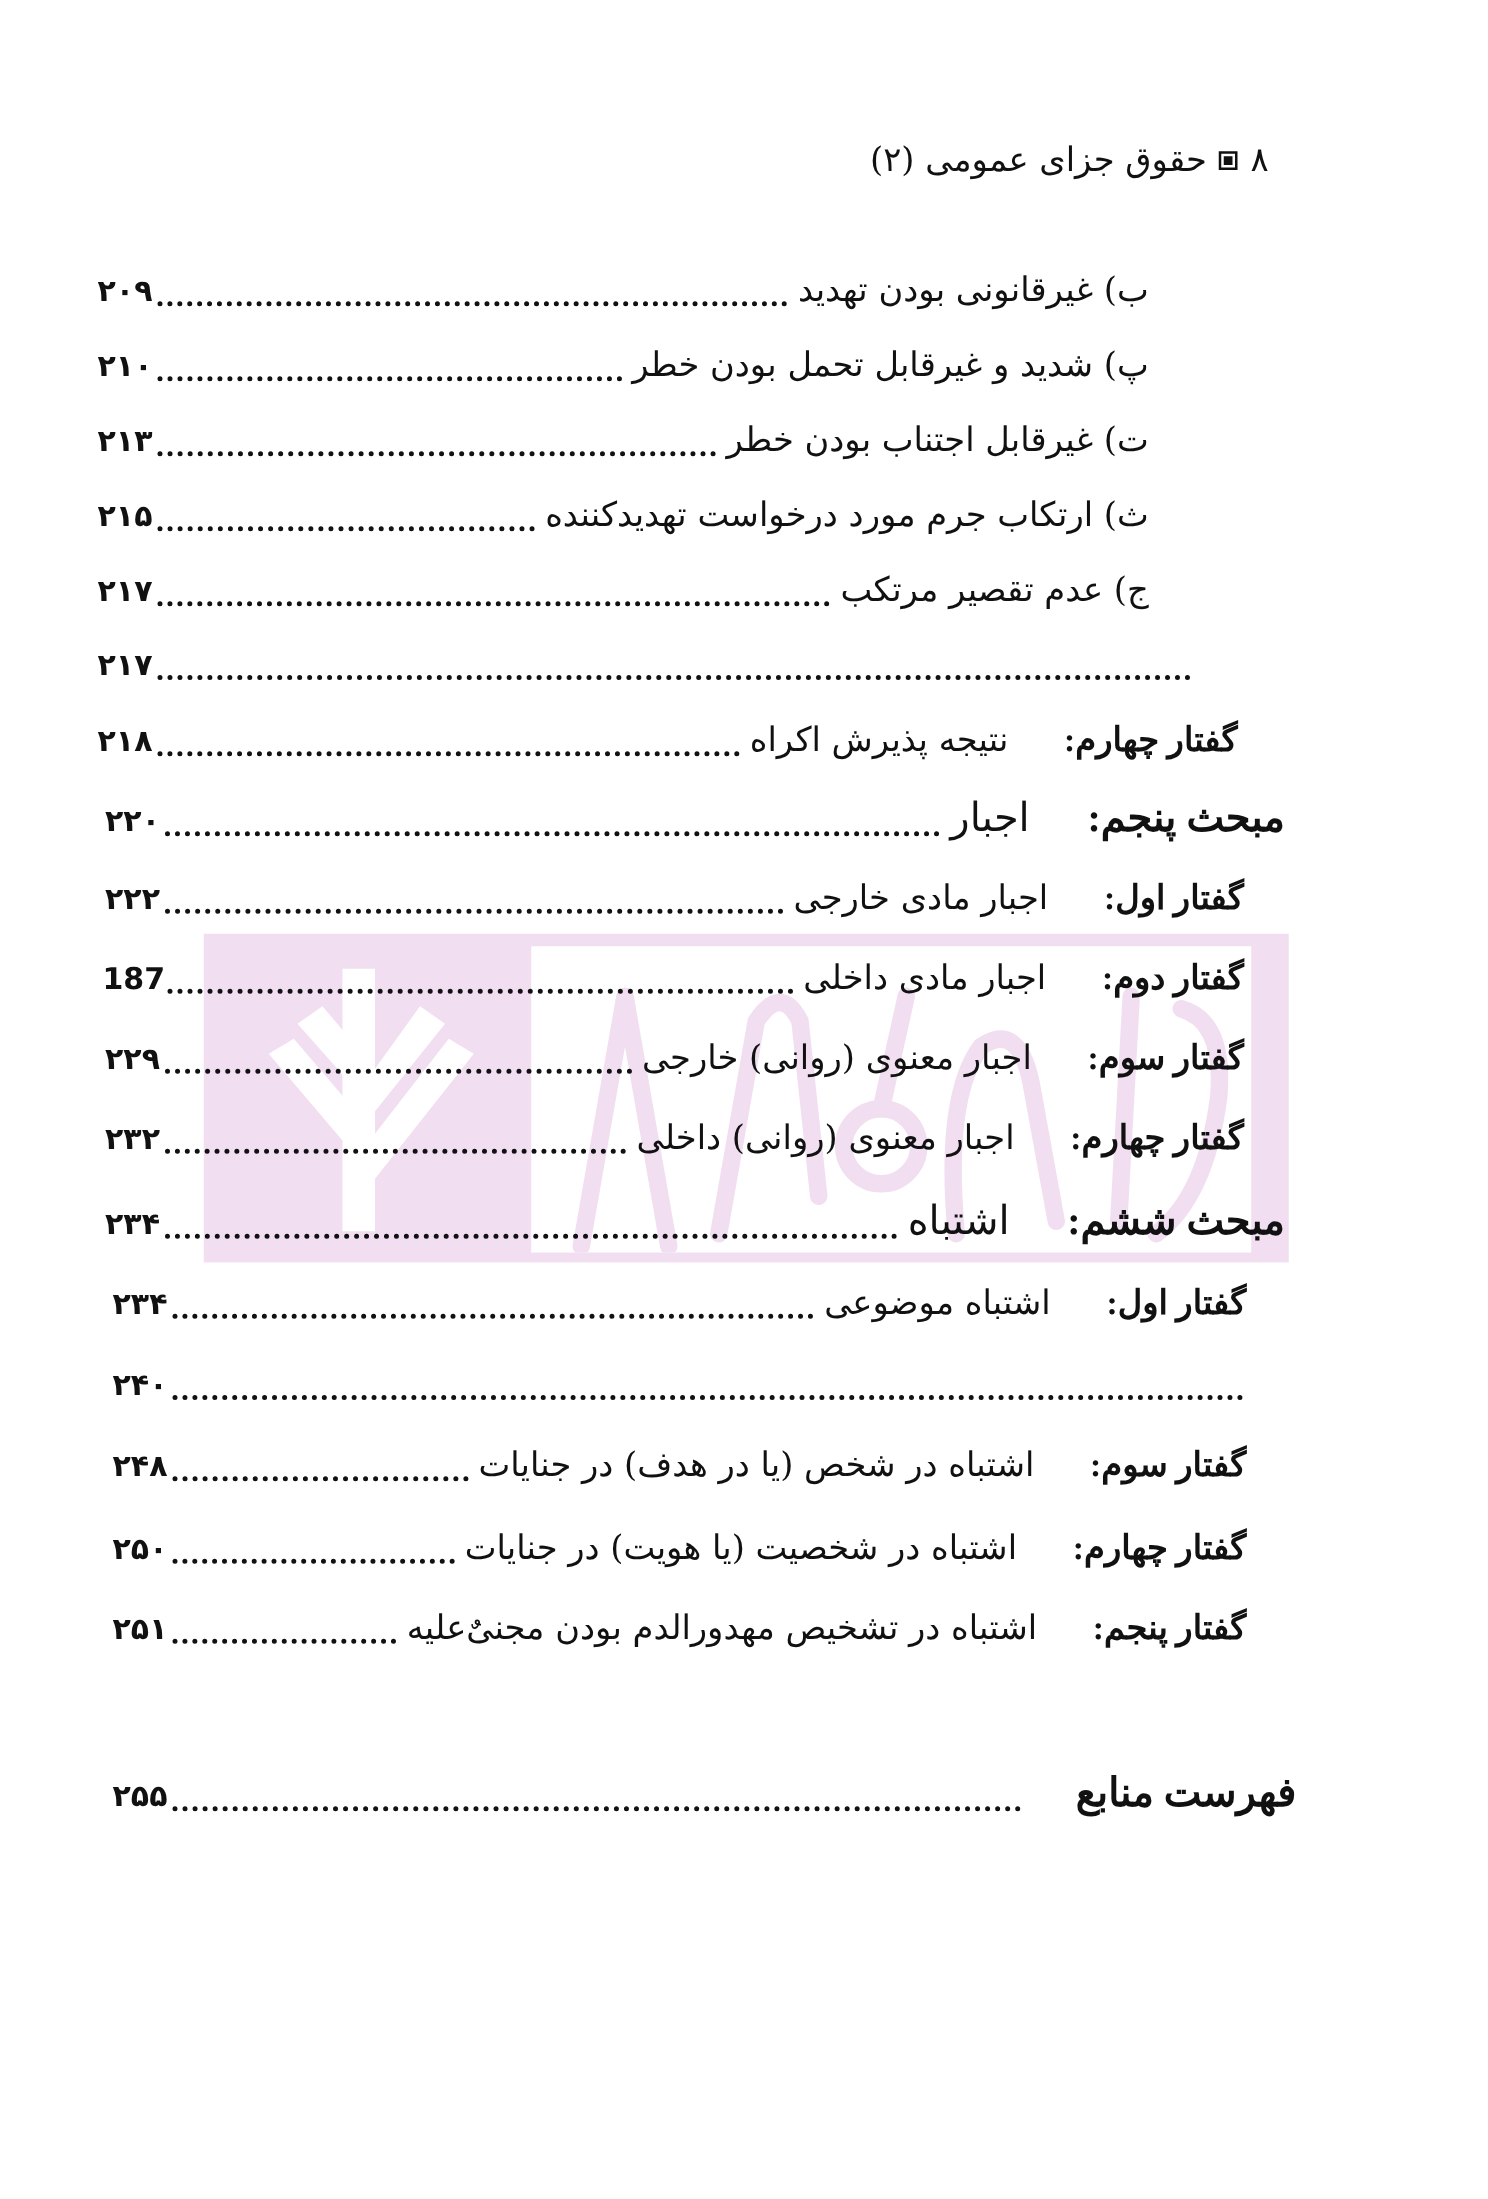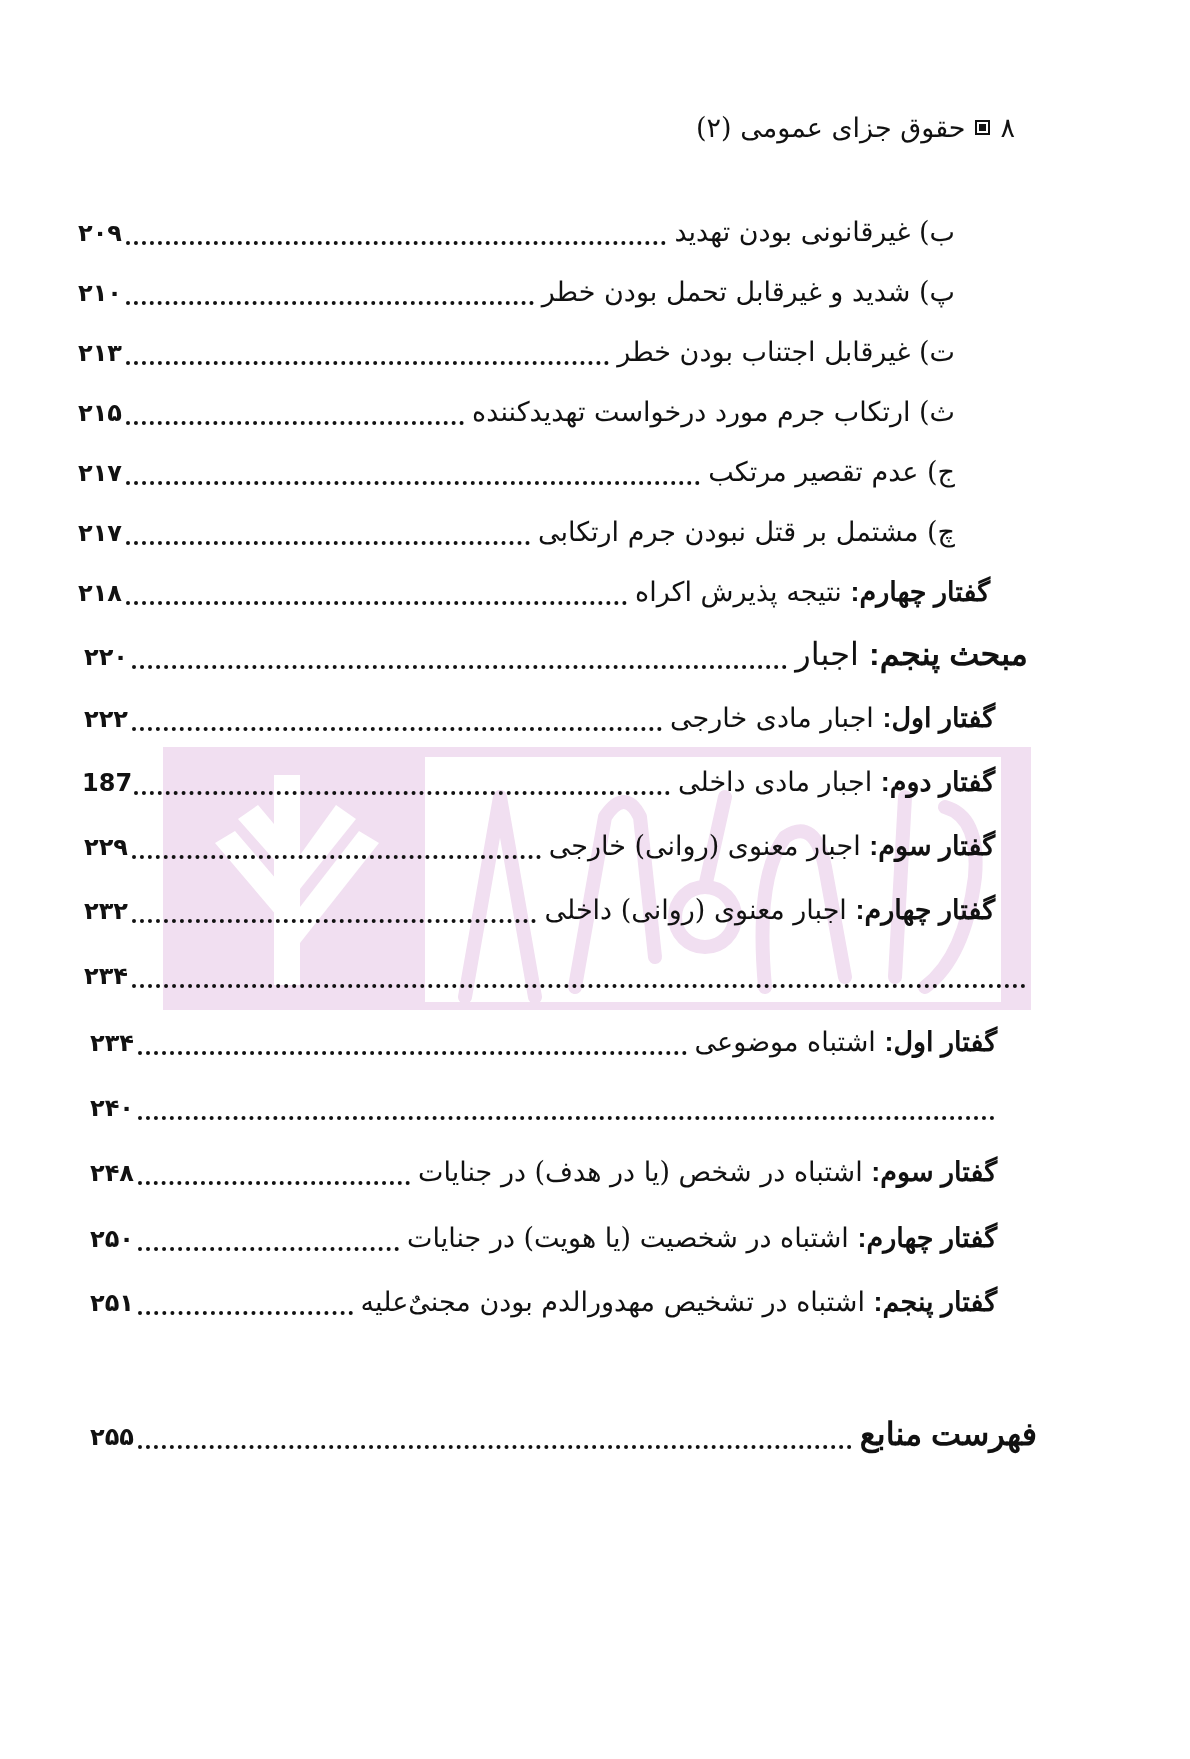--- a/index.html
+++ b/index.html
@@ -78,21 +78,22 @@
     line-height: 40px;
     white-space: nowrap;
   }
   .row .title {
     flex: 0 0 auto;
     padding-left: 6px;
     text-align: right;
   }
   .row .title b {
     font-weight: bold;
-    font-family: Liberation Sans, sans-serif;
+    font-family: Liberation Serif, serif;
+    margin-left: 36px;
   }
   .row .leader {
     flex: 1 1 auto;
     border-bottom: 4px dotted #111;
     margin: 0 2px 8px 2px;
     height: 0;
     align-self: flex-end;
   }
   .row .page {
     flex: 0 0 auto;
@@ -172,21 +173,20 @@
     <span class="page">۲۱۵</span>
   </div>
 
   <div class="row lvl-sub" style="top:452px">
     <span class="title"><b></b><span>ج) عدم تقصیر مرتکب</span></span>
     <span class="leader"></span>
     <span class="page">۲۱۷</span>
   </div>
 
   <div class="row lvl-sub" style="top:512px">
-    <span class="title"><b></b><span>چ) مشتمل بر قتل نبودن جرم ارتکابی</span></span>
     <span class="leader"></span>
     <span class="page">۲۱۷</span>
   </div>
 
   <div class="row lvl-gof1" style="top:572px">
     <span class="title"><b>گفتار چهارم:</b><span> نتیجه پذیرش اکراه</span></span>
     <span class="leader"></span>
     <span class="page">۲۱۸</span>
   </div>
 
@@ -214,20 +214,21 @@
     <span class="page">۲۲۹</span>
   </div>
 
   <div class="row lvl-gof" style="top:890px">
     <span class="title"><b>گفتار چهارم:</b><span> اجبار معنوی (روانی) داخلی</span></span>
     <span class="leader"></span>
     <span class="page">۲۳۲</span>
   </div>
 
   <div class="row lvl-mab" style="top:956px">
+    <span class="title"><b>مبحث ششم:</b><span> اشتباه</span></span>
     <span class="leader"></span>
     <span class="page">۲۳۴</span>
   </div>
 
   <div class="row lvl-gof2" style="top:1022px">
     <span class="title"><b>گفتار اول:</b><span> اشتباه موضوعی</span></span>
     <span class="leader"></span>
     <span class="page">۲۳۴</span>
   </div>
 

